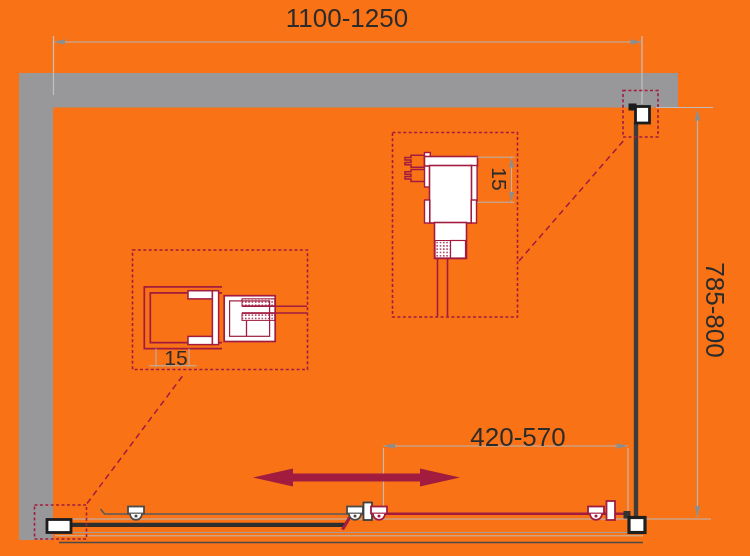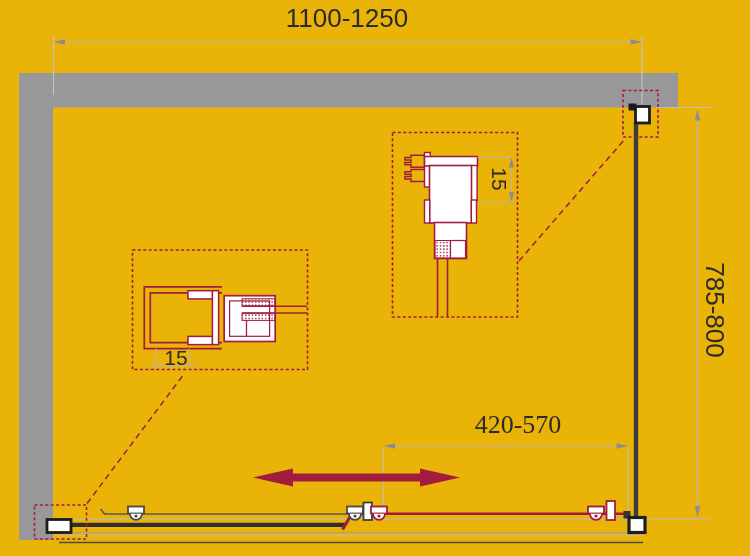--- a/index.html
+++ b/index.html
@@ -1,17 +1,17 @@
 <!DOCTYPE html>
 <html><head>
 <meta charset="utf-8">
 <style>
   html,body{margin:0;padding:0;background:#fff;}
   .canvas{
-    position:relative;width:750px;height:556px;background:#eab308;overflow:hidden;
+    position:relative;width:750px;height:556px;background:#f97316;overflow:hidden;
     font-family:"Liberation Sans",sans-serif;
   }
   .drawing-svg{position:absolute;left:0;top:0;width:750px;height:556px;}
   .label{
     position:absolute;color:#2b2b2b;text-align:center;line-height:1;
     font-family:"Liberation Sans",sans-serif;white-space:nowrap;
   }
   .dim-main{font-size:26px;}
   .dim-small{font-size:21px;}
   .rot90{transform:rotate(90deg);transform-origin:center center;}
@@ -166,19 +166,19 @@
       <path d="M511.5 157.2 V202.2" stroke="#b5b5b5" stroke-width="1" fill="none"></path>
       <path d="M511.5 157.5 L508.9 167.5 L514.1 167.5 Z" fill="#8d8d8d"></path>
       <path d="M511.5 202 L508.9 192 L514.1 192 Z" fill="#8d8d8d"></path>
     </g>
   </svg>
 
   <div class="label dim-main" style="left:247px;top:5px;width:200px;">1100-1250</div>
 
   <div class="label dim-main rot90" style="left:645px;top:297px;width:140px;height:26px;">785-800</div>
 
-  <div class="label dim-main" style="left:418px;top:412px;width:200px;font-family:Liberation Serif, serif;">420-570</div>
+  <div class="label dim-main" style="left:418px;top:424px;width:200px;">420-570</div>
 
   <div class="label dim-small" style="left:146px;top:347px;width:60px;">15</div>
 
   <div class="label dim-small rot90" style="left:469px;top:168px;width:60px;height:22px;">15</div>
 
 </div>
 
 </body></html>

